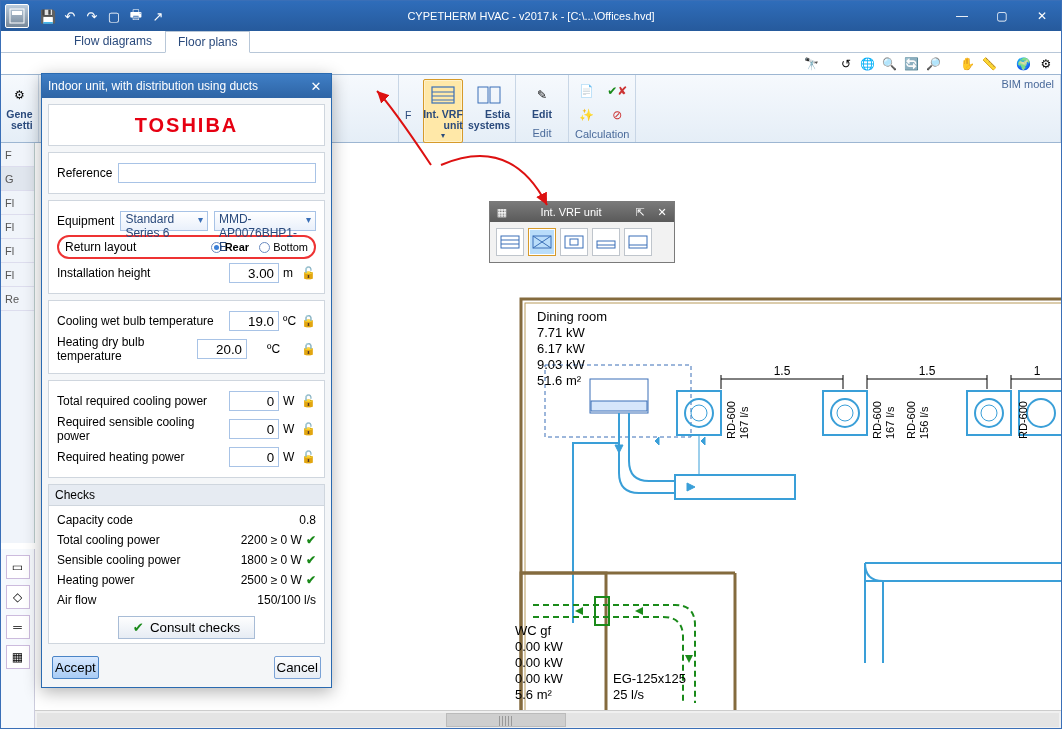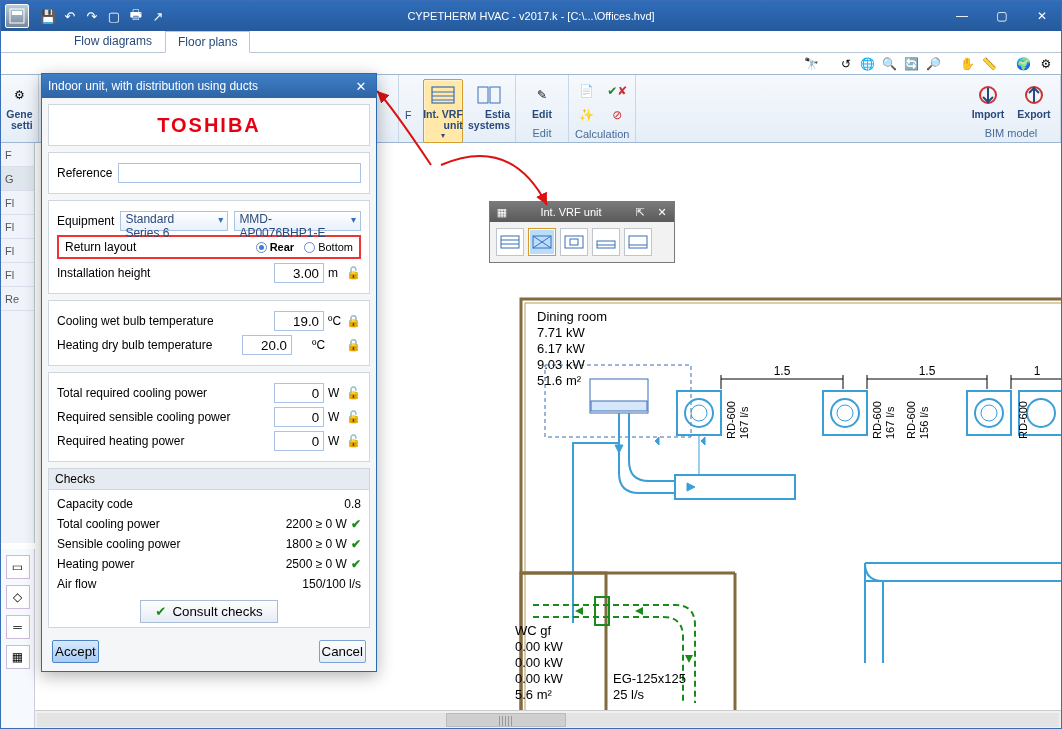--- a/index.html
+++ b/index.html
@@ -44,35 +44,35 @@
   .hscroll .thumb { position:absolute; left:40%; width:120px; height:14px; background:#cfcfcf; border:1px solid #bbb; }
   .hscroll .grip { position:absolute; left:50%; top:2px; transform:translateX(-50%); width:14px; height:10px; background:repeating-linear-gradient(90deg,#999,#999 1px,transparent 1px,transparent 3px); }
 
   
   .canvas svg { position:absolute; left:0; top:0; }
   .room-text { font-size:13px; fill:#000; }
   .dim-text { font-size:12px; fill:#000; text-anchor:middle; }
   .duct-label { font-size:11px; fill:#000; }
 
   
-  .dialog { position:absolute; left:40px; top:72px; width:336px; background:#f4f6f8; border:1px solid #2a6ab0; box-shadow:0 4px 16px rgba(0,0,0,.3); }
+  .dialog { position:absolute; left:40px; top:72px; width:291px; background:#f4f6f8; border:1px solid #2a6ab0; box-shadow:0 4px 16px rgba(0,0,0,.3); }
   .dlg-title { display:flex; align-items:center; justify-content:space-between; height:24px; background:linear-gradient(#3f7fc6,#2e64a5); color:#fff; padding:0 6px; font-size:12px; }
   .dlg-close { width:18px; height:18px; display:flex; align-items:center; justify-content:center; cursor:pointer; font-size:13px; }
   .dlg-body { padding:6px; display:flex; flex-direction:column; gap:6px; }
   .panel { background:#fff; border:1px solid #cfd6de; padding:6px 8px; }
   .brand { display:flex; align-items:center; justify-content:center; height:42px; }
   .brand span { color:#e60012; font-weight:bold; font-size:20px; letter-spacing:2px; font-family:Arial; }
   .row { display:flex; align-items:center; gap:6px; margin:4px 0; }
   .row label { font-size:12px; color:#000; }
   .input { flex:1; height:20px; border:1px solid #a8c3e6; background:#fff; padding:0 4px; }
   .num { width:50px; text-align:right; height:20px; border:1px solid #a8c3e6; padding:0 4px; }
   .unit { width:14px; text-align:left; font-size:12px; }
   .select { height:20px; border:1px solid #a8c3e6; background:linear-gradient(#fff,#e9f0fb); padding:0 18px 0 4px; color:#2a4a7c; position:relative; cursor:pointer; }
   .select::after { content:"▾"; position:absolute; right:4px; top:2px; font-size:10px; color:#3a6fb7; }
-  .return-row { border:2px solid #e33; border-radius:0; padding:3px 6px; display:flex; align-items:center; justify-content:space-between; }
+  .return-row { border:2px solid #e33; border-radius:12px; padding:3px 6px; display:flex; align-items:center; justify-content:space-between; }
   .radio { display:flex; align-items:center; gap:3px; font-size:11px; }
   .radio .dot { width:11px; height:11px; border:1px solid #6a8bc0; border-radius:50%; display:flex; align-items:center; justify-content:center; background:#fff; }
   .radio.sel .dot::after { content:""; width:5px; height:5px; border-radius:50%; background:#3a7fd8; }
   .checks-hdr { background:#e6ebf2; padding:3px 6px; border:1px solid #cfd6de; font-size:12px; }
   .checks { background:#fff; border:1px solid #cfd6de; border-top:none; padding:4px 8px; }
   .crow { display:flex; justify-content:space-between; align-items:center; padding:3px 0; font-size:12px; }
   .crow .ok { color:#1a8a1a; font-weight:bold; margin-left:4px; }
   .consult { display:flex; justify-content:center; margin-top:6px; }
   .consult button { padding:3px 14px; background:linear-gradient(#fefefe,#e6ecf4); border:1px solid #a8bcd6; cursor:pointer; display:flex; align-items:center; gap:6px; }
   .btnrow { display:flex; justify-content:space-between; padding:6px 4px 2px; }
@@ -208,40 +208,20 @@
             </div>
           <div class="smallbtn">
               <span style="color:#c33">⊘</span>
             </div>
         </div>
       </div>
       <div class="glabel">Calculation</div>
     </div>
     <div class="ribbon-spacer"></div>
     <div class="ribbon-group">
-      <div class="icons">
-        <div class="rbtn">
-          <div class="ricon">
-              <svg width="22" height="22">
-                <circle cx="11" cy="11" r="8" fill="none" stroke="#c33" stroke-width="2"></circle>
-                <path d="M11 4 L11 18 M6 13 L11 18 L16 13" fill="none" stroke="#2a4a7c" stroke-width="2"></path>
-              </svg>
-            </div>
-          <div class="rlabel">Import</div>
-        </div>
-        <div class="rbtn">
-          <div class="ricon">
-              <svg width="22" height="22">
-                <circle cx="11" cy="11" r="8" fill="none" stroke="#c33" stroke-width="2"></circle>
-                <path d="M11 18 L11 4 M6 9 L11 4 L16 9" fill="none" stroke="#2a4a7c" stroke-width="2"></path>
-              </svg>
-            </div>
-          <div class="rlabel">Export</div>
-        </div>
-      </div>
       <div class="glabel">BIM model</div>
     </div>
   </div>
 
   <div class="workspace">
     <div class="left-panel">
       <div class="lpi">F</div>
       <div class="lpi" style="background:#e0e6ee">G</div>
       <div class="lpi">Fl</div>
       <div class="lpi">Fl</div>

